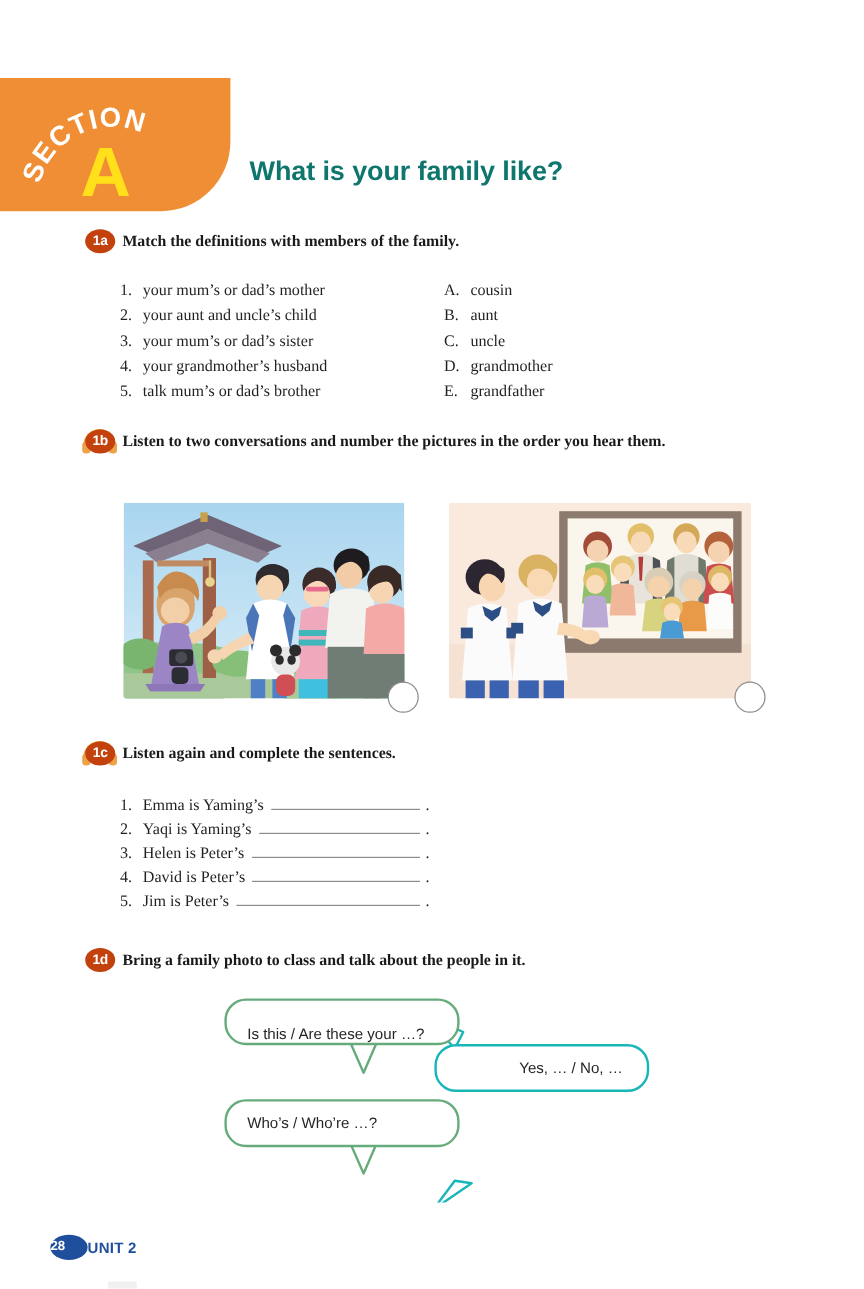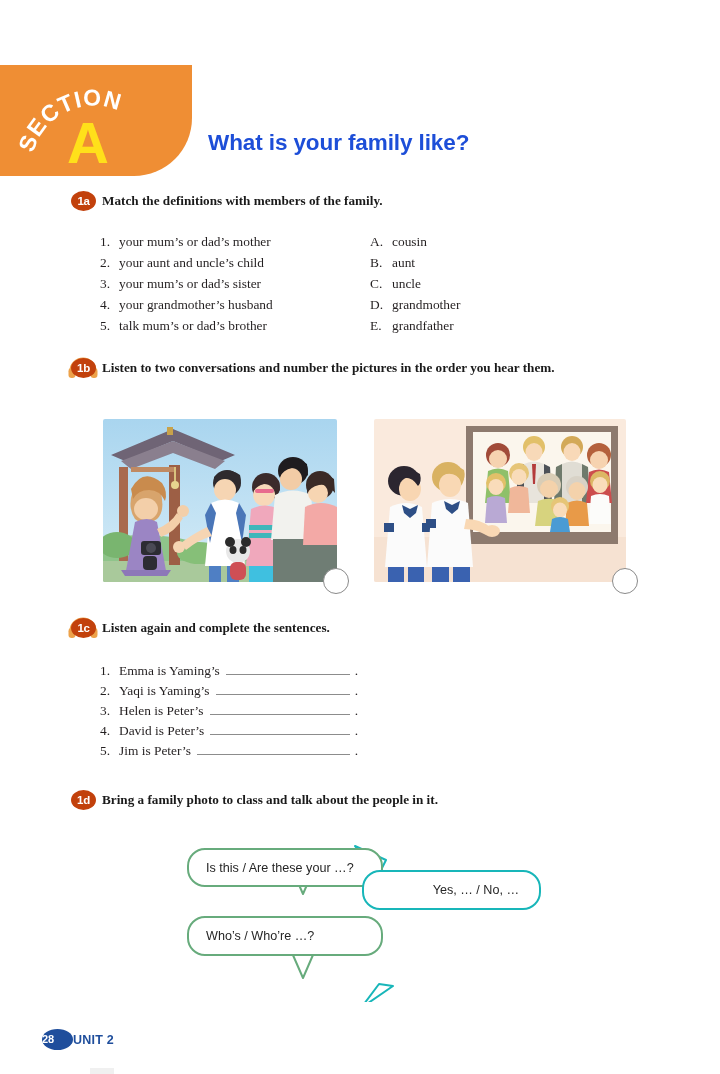--- a/index.html
+++ b/index.html
@@ -30,21 +30,21 @@
 
   
   .section-title {
     position: absolute;
     left: 208px;
     top: 130px;
     font-family: "Liberation Sans", sans-serif;
     font-weight: bold;
     font-size: 22.5px;
     letter-spacing: -0.1px;
-    color: #1d4ed8;
+    color: #0f766e;
     white-space: nowrap;
   }
 
   
   .exercise {
     position: absolute;
     left: 68px;
   }
   .ex-head {
     display: flex;
@@ -178,21 +178,21 @@
     display: flex;
     align-items: center;
     z-index: 2;
   }
   .bubble.green { border-color: #67ab7c; }
   .bubble.teal  { border-color: #18b6b9; }
   .bubble .btext { width: 100%; }
   .bubble.green .btext { padding-left: 17px; text-align: left; }
   .bubble.teal  .btext { padding-right: 20px; text-align: right; }
 
-  .b1 { left: 4px;   top: 16px;   width: 196px; height: 39px; }
+  .b1 { left: 4px;   top: 0px;   width: 196px; height: 39px; align-items: flex-end; }
   .b2 { left: 167px; top: 38px;  width: 179px; height: 40px; margin-left: 12px; }
   .b3 { left: 4px;   top: 84px;  width: 196px; height: 40px; }
   .b4 { left: 167px; top: 122px; width: 179px; height: 40px; }
 
   .tail { position: absolute; z-index: 1; }
 
   
   .footer {
     position: absolute;
     left: 42px;

